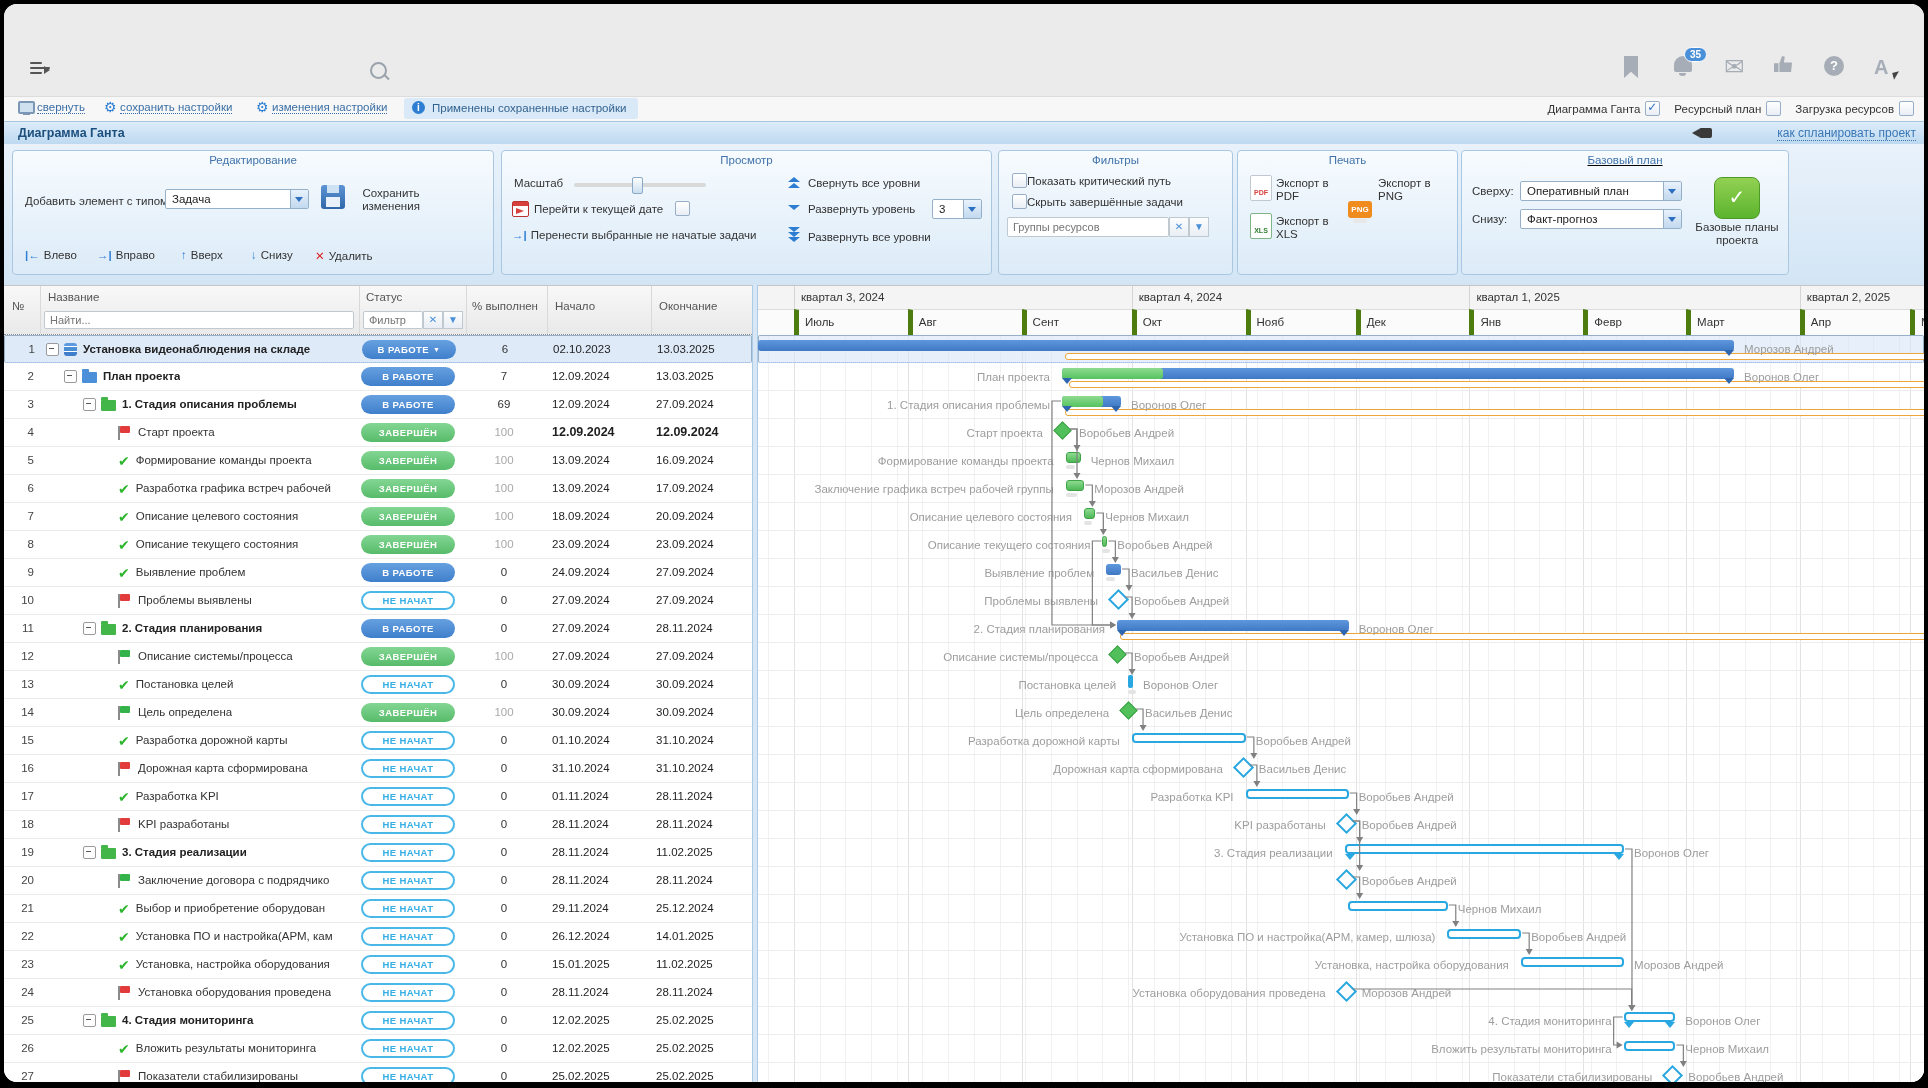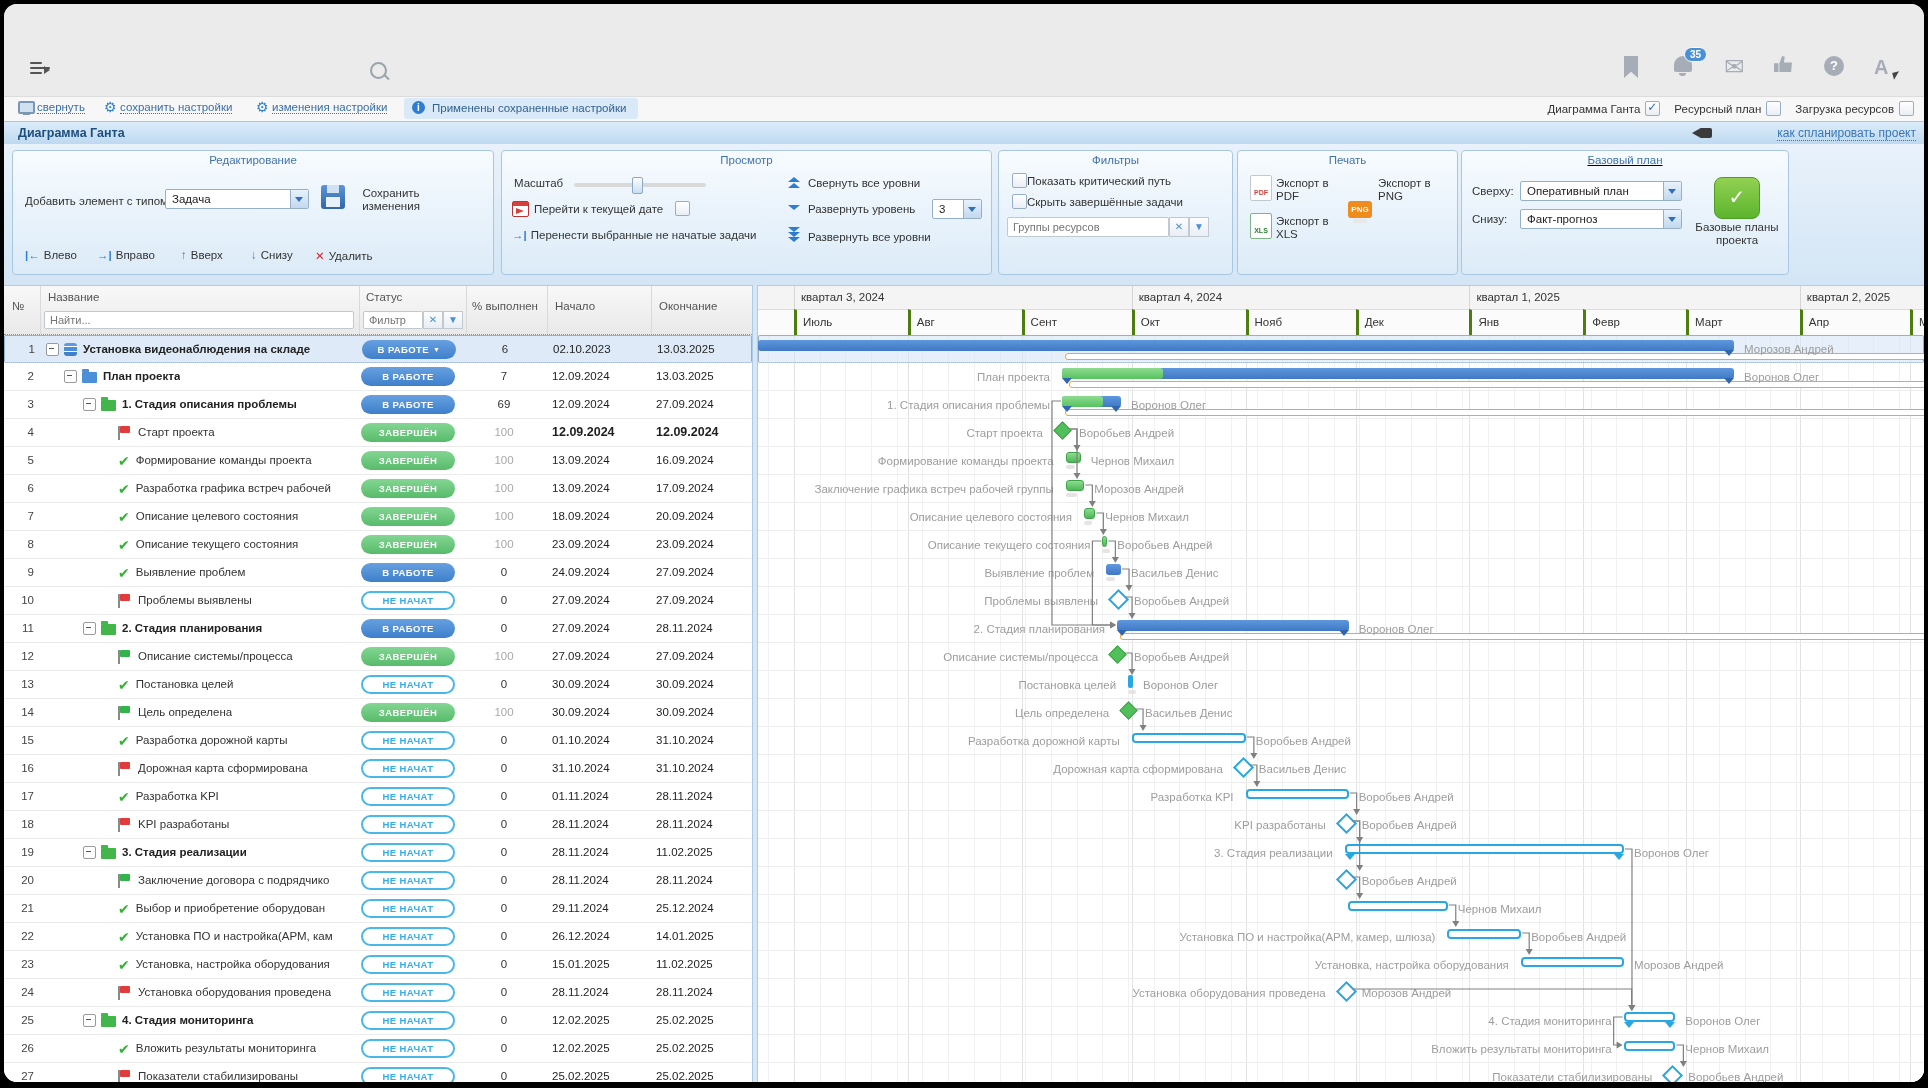--- a/index.html
+++ b/index.html
@@ -118,21 +118,21 @@
   .f-green{background:#43b649;}
   .ico-flag{width:12px;height:14px;border-left:2px solid #8a8a8a;position:relative;}
   .ico-flag::before{content:"";position:absolute;left:0;top:0;width:10px;height:7px;border-radius:1px;}
   .flag-red::before{background:#e23b3b;}
   .flag-green::before{background:#33b34a;}
   .ico-check{color:#2db52d;font-size:14px;font-weight:bold;line-height:14px;}
   .bold{font-weight:bold;color:#222;}
 
   
   .gq{position:absolute;top:0;height:23px;border-left:1px solid #d5d5d5;background:#f4f4f4;font-size:11.5px;color:#333;line-height:23px;padding-left:6px;box-sizing:border-box;white-space:nowrap;overflow:hidden;}
-  .gm{position:absolute;top:23px;height:26px;border-left:3px solid #4d7c0f;border-top:1px solid #dcdcdc;background:#fbfbfb;font-size:11.5px;color:#333;line-height:25px;padding-left:6px;box-sizing:border-box;}
+  .gm{position:absolute;top:23px;height:26px;border-left:5px solid #4d7c0f;border-top:1px solid #dcdcdc;background:#fbfbfb;font-size:11.5px;color:#333;line-height:25px;padding-left:6px;box-sizing:border-box;}
   #gbody{position:absolute;left:0;top:49px;right:0;bottom:0;}
   .gvline{position:absolute;top:0;bottom:0;width:1px;}
   .grow{position:absolute;left:0;right:0;height:28px;border-bottom:1px solid #ededed;box-sizing:border-box;}
   .grow.sel{background:rgba(213,229,247,.6);border-bottom:1px dotted #7aa7d8;}
   .glabel{position:absolute;font-size:11.5px;color:#9d9d9d;white-space:nowrap;height:28px;line-height:28px;}
   .bar{position:absolute;box-sizing:border-box;}
   .bar-sum{height:11px;background:linear-gradient(#5e97dd,#3f79c4);border-radius:3px;}
   .bar-prog{position:absolute;left:0;top:0;height:11px;background:linear-gradient(#8edb90,#56c25e);border-radius:3px;}
   .tri{position:absolute;width:0;height:0;border-left:5px solid transparent;border-right:5px solid transparent;}
   .tri.blue{border-top:6px solid #2f66b0;}

